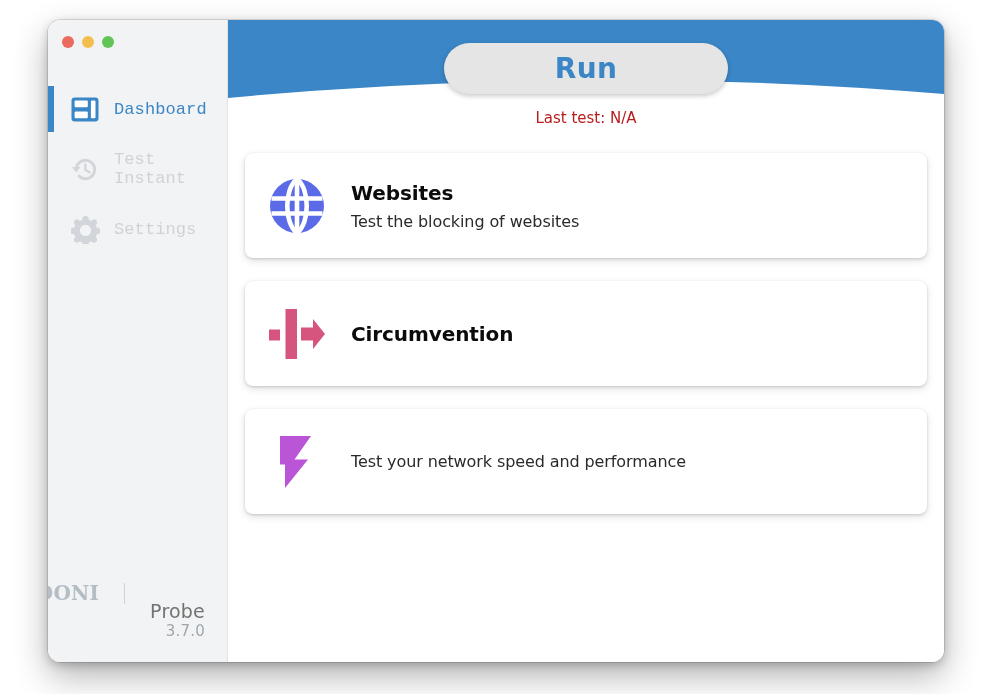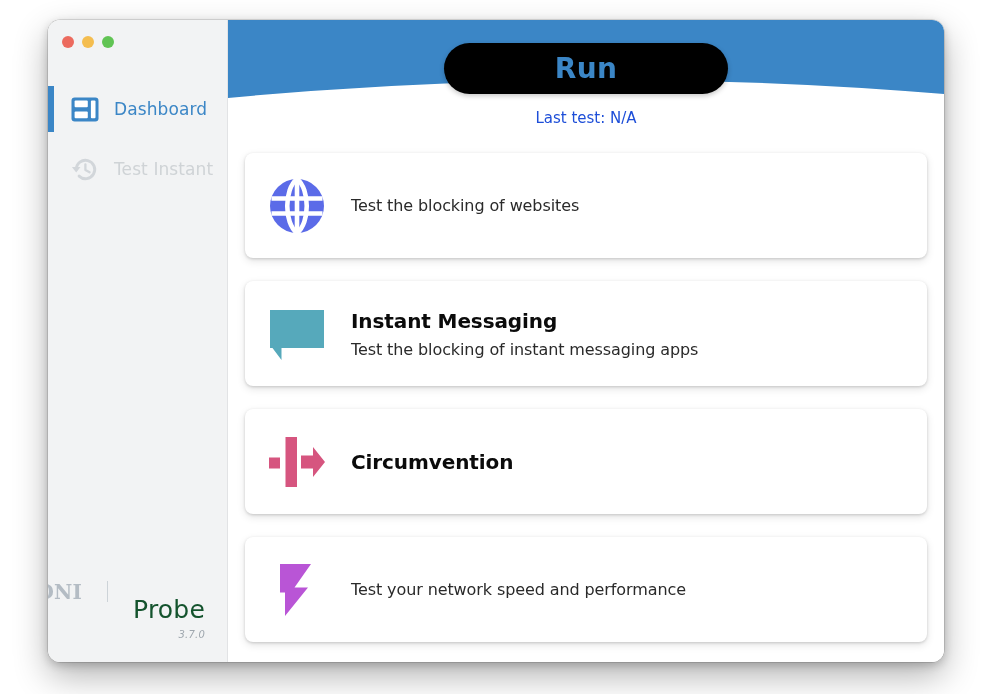--- a/index.html
+++ b/index.html
@@ -99,20 +99,21 @@
     flex: 0 0 30px;
     display: flex;
     align-items: center;
     justify-content: center;
   }
 
   .nav-label {
     font-size: 17px;
     color: #cfd3d6;
     letter-spacing: 0.1px;
+    font-family: Liberation Mono, monospace;
   }
   .nav-item.active .nav-label { color: #3b86c6; }
 
   
   .sidebar-footer {
     margin-top: auto;
     padding: 0 22px 22px 0;
     display: flex;
     flex-direction: column;
     align-items: flex-end;
@@ -130,31 +131,29 @@
     color: #b4bcc4;
     letter-spacing: 0.2px;
   }
   .logo-divider {
     width: 1px;
     height: 21px;
     background: #cdd3d8;
     margin: 0 2px;
   }
   .logo-probe {
-    font-size: 25px;
-    color: #14532d;
+    font-size: 19px;
+    color: #737373;
     letter-spacing: 0.2px;
     margin-top: 36px;
   }
   .logo-version {
-    margin-top: 5px;
-    font-size: 10px;
+    font-size: 15px;
     color: #9fa7ae;
     letter-spacing: 0.2px;
-    font-style: italic;
   }
 
   
   .main {
     position: relative;
     flex: 1 1 auto;
     background: #ffffff;
     overflow: hidden;
   }
 
@@ -167,42 +166,42 @@
   }
   .banner svg { display: block; width: 100%; height: 100%; }
 
   .run-button {
     position: absolute;
     left: 50%;
     transform: translateX(-50%);
     top: 23px;
     width: 284px;
     height: 51px;
-    background: #000000;
+    background: #e5e5e5;
     border-radius: 26px;
     display: flex;
     align-items: center;
     justify-content: center;
     box-shadow: 0 2px 5px rgba(0,0,0,0.22);
     cursor: pointer;
   }
   .run-label {
     font-size: 28px;
     font-weight: bold;
     color: #3b86c6;
     letter-spacing: 0.3px;
   }
 
   .last-test {
     position: absolute;
     top: 89px;
     width: 100%;
     text-align: center;
     font-size: 15px;
-    color: #1d4ed8;
+    color: #b91c1c;
   }
 
   
   .cards {
     position: absolute;
     top: 133px;
     left: 17px;
     right: 17px;
     display: flex;
     flex-direction: column;
@@ -281,20 +280,37 @@
           <span class="nav-icon">
             <svg width="28" height="27" viewBox="0 0 28 27">
               <path d="M5.3 13.5 a9.2 9.2 0 1 1 2.8 6.6" fill="none" stroke="#d2d6da" stroke-width="2.9" stroke-linecap="round"></path>
               <path d="M0.9 11.0 L9.5 11.0 L5.2 16.4 Z" fill="#d2d6da"></path>
               <path d="M14.4 8.3 L14.4 13.9 L18.6 16.3" fill="none" stroke="#d2d6da" stroke-width="2.3" stroke-linecap="round" stroke-linejoin="round"></path>
             </svg>
           </span>
           <span class="nav-label">Test Instant</span>
         </div>
 
+        <div class="nav-item">
+
+          <span class="nav-icon">
+            <svg width="29" height="29" viewBox="0 0 32 32">
+              <path fill="#d2d6da" d="M16 0.8 c1.9 0 3.5 1.5 3.5 3.4 l0 1.0 c1.0 0.3 2.0 0.7 2.9 1.3 l0.7-0.7
+                c1.3-1.3 3.5-1.3 4.8 0 c1.3 1.3 1.3 3.5 0 4.8 l-0.7 0.7 c0.6 0.9 1.0 1.9 1.3 2.9 l1.0 0
+                c1.9 0 3.4 1.6 3.4 3.5 c0 1.9-1.5 3.5-3.4 3.5 l-1.0 0 c-0.3 1.0-0.7 2.0-1.3 2.9 l0.7 0.7
+                c1.3 1.3 1.3 3.5 0 4.8 c-1.3 1.3-3.5 1.3-4.8 0 l-0.7-0.7 c-0.9 0.6-1.9 1.0-2.9 1.3 l0 1.0
+                c0 1.9-1.6 3.4-3.5 3.4 c-1.9 0-3.5-1.5-3.5-3.4 l0-1.0 c-1.0-0.3-2.0-0.7-2.9-1.3 l-0.7 0.7
+                c-1.3 1.3-3.5 1.3-4.8 0 c-1.3-1.3-1.3-3.5 0-4.8 l0.7-0.7 c-0.6-0.9-1.0-1.9-1.3-2.9 l-1.0 0
+                c-1.9 0-3.4-1.6-3.4-3.5 c0-1.9 1.5-3.5 3.4-3.5 l1.0 0 c0.3-1.0 0.7-2.0 1.3-2.9 l-0.7-0.7
+                c-1.3-1.3-1.3-3.5 0-4.8 c1.3-1.3 3.5-1.3 4.8 0 l0.7 0.7 c0.9-0.6 1.9-1.0 2.9-1.3 l0-1.0
+                c0-1.9 1.6-3.4 3.5-3.4 z M16 10.8 a6.2 6.2 0 1 0 0 12.4 a6.2 6.2 0 1 0 0-12.4 z"></path>
+            </svg>
+          </span>
+          <span class="nav-label">Settings</span>
+        </div>
 
       </div>
 
       <div class="sidebar-footer">
         <div class="logo-row">
           <span>
             <svg class="logo-mark" viewBox="0 0 26 26">
               <circle cx="13" cy="13" r="11.6" fill="none" stroke="#b4bcc4" stroke-width="1.5"></circle>
               <circle cx="13" cy="10.2" r="4.0" fill="none" stroke="#b4bcc4" stroke-width="1.5"></circle>
               <circle cx="11.6" cy="9.6" r="1.0" fill="#b4bcc4"></circle>
@@ -343,35 +359,25 @@
                 <line x1="3.5" y1="36.5" x2="54.5" y2="36.5"></line>
               </g>
               <g stroke="#ffffff" stroke-width="4.6" fill="none">
                 <line x1="29" y1="2" x2="29" y2="56"></line>
                 <path d="M29 2 C16 12 16 46 29 56"></path>
                 <path d="M29 2 C42 12 42 46 29 56"></path>
               </g>
             </svg>
           </span>
           <div class="card-text">
+            <div class="card-title">Websites</div>
             <div class="card-desc">Test the blocking of websites</div>
           </div>
         </div>
 
-        <div class="card">
-          <span class="card-icon">
-            <svg width="58" height="58" viewBox="0 0 58 58">
-              <path fill="#56a9bb" d="M2 5 L56 5 L56 43 L13.5 43 L13.5 55 L4.5 43 L2 43 Z"></path>
-            </svg>
-          </span>
-          <div class="card-text">
-            <div class="card-title">Instant Messaging</div>
-            <div class="card-desc">Test the blocking of instant messaging apps</div>
-          </div>
-        </div>
 
         <div class="card">
           <span class="card-icon">
             <svg width="58" height="58" viewBox="0 0 58 58">
               <g fill="#d6557f">
                 <rect x="1" y="24.5" width="11" height="11"></rect>
                 <rect x="17.5" y="4" width="11.5" height="50"></rect>
                 <path d="M33 22.5 L45 22.5 L45 14 L57 29 L45 44 L45 35.5 L33 35.5 Z"></path>
               </g>
             </svg>

